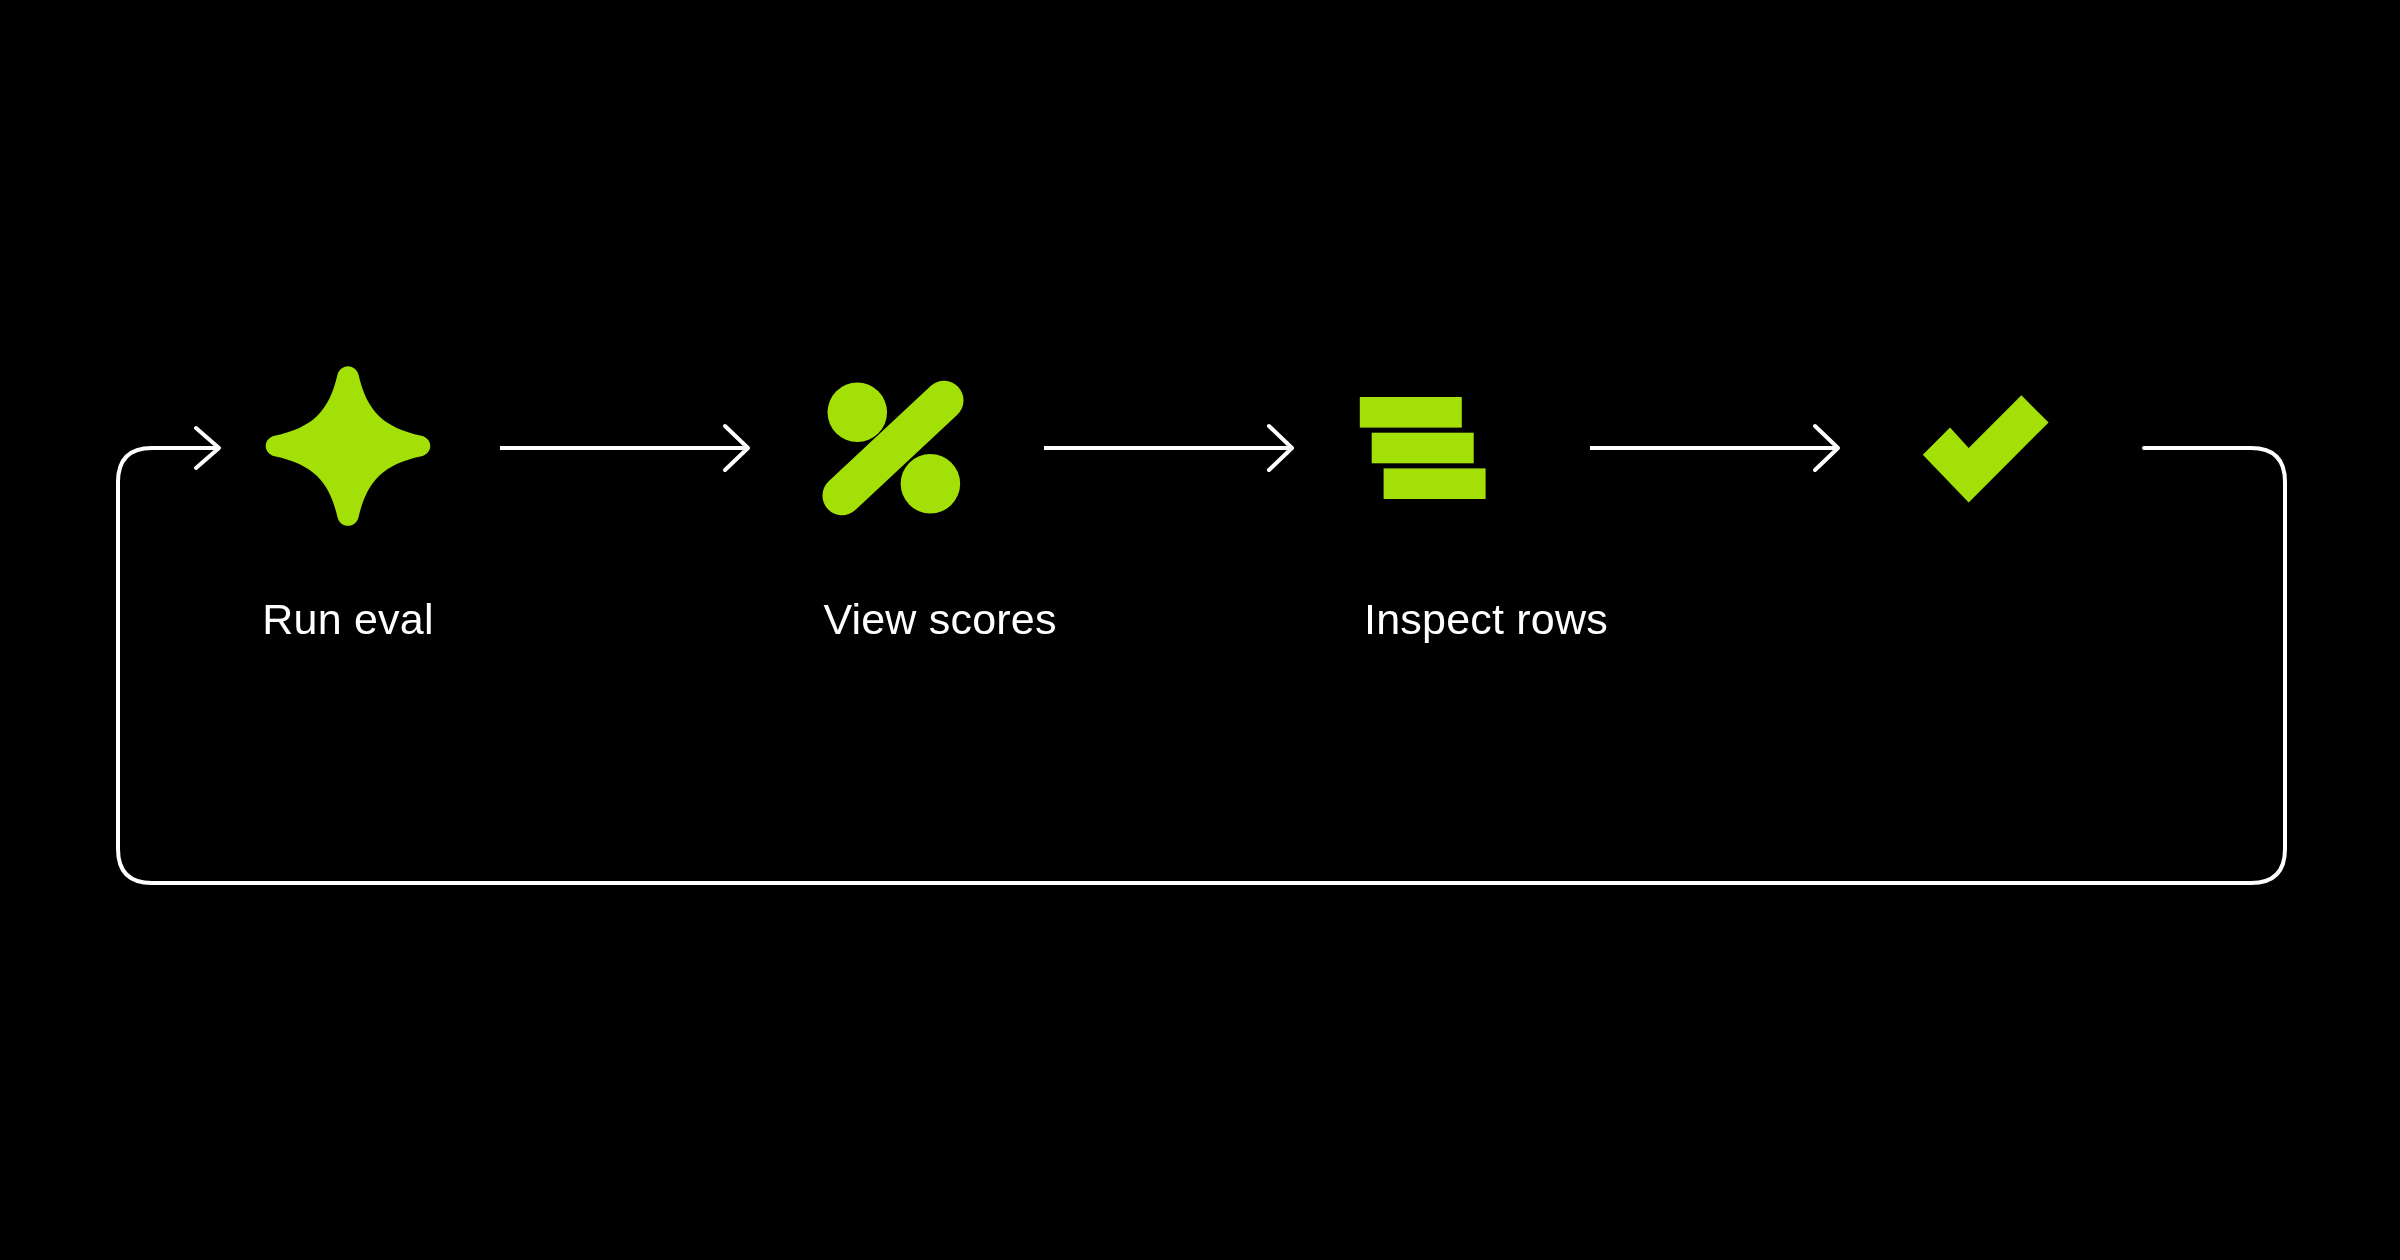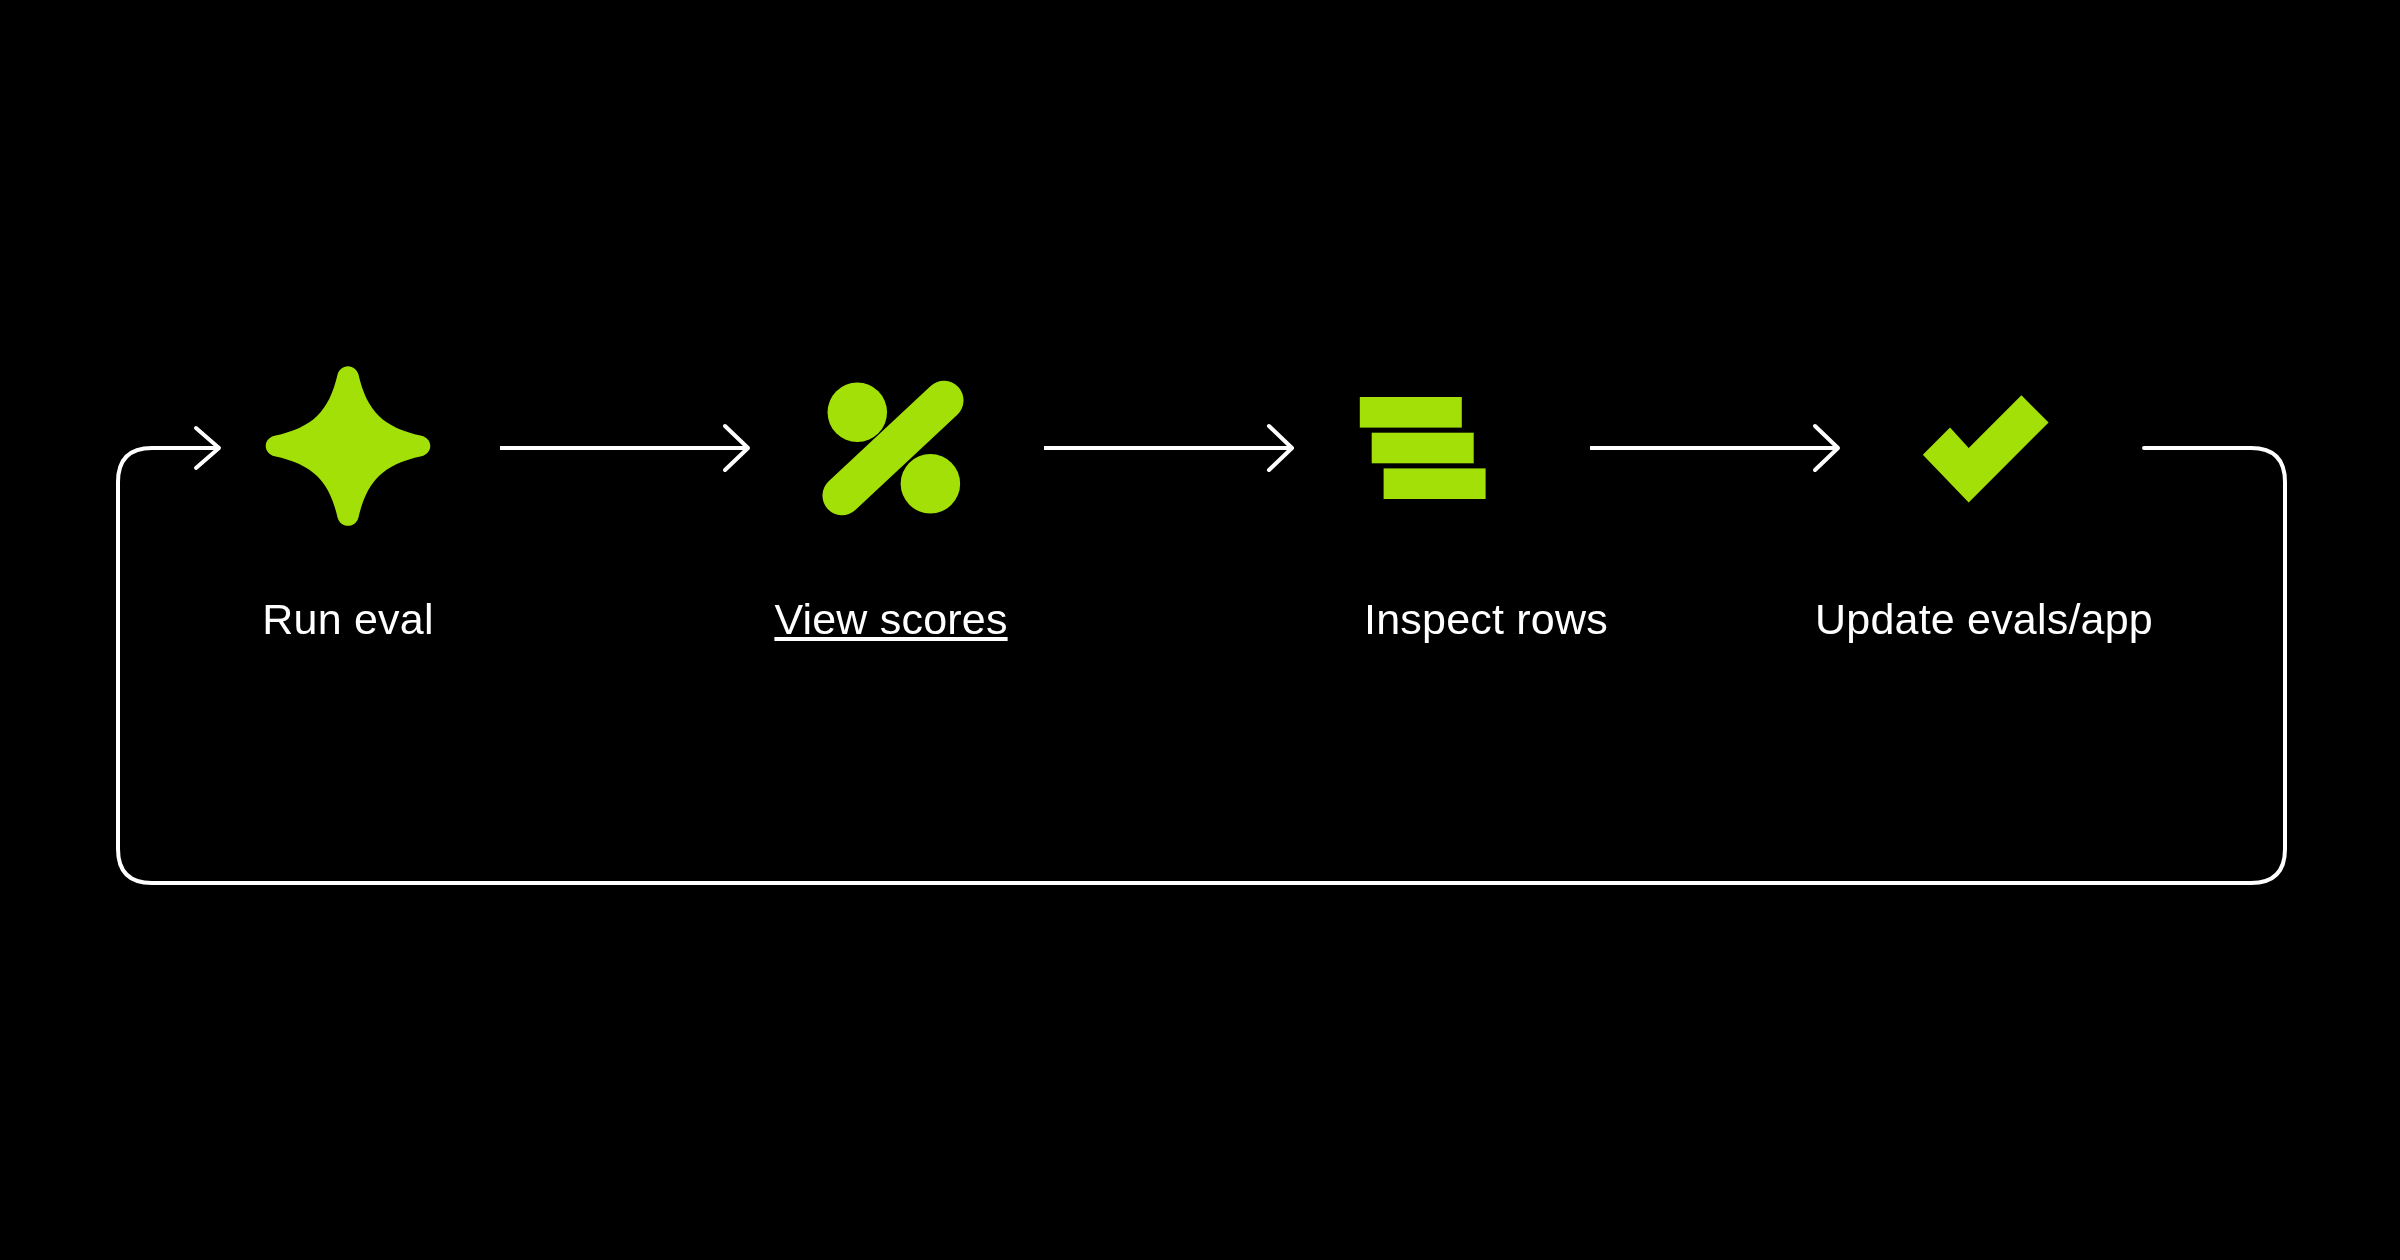--- a/index.html
+++ b/index.html
@@ -121,21 +121,21 @@
   <div class="icon-slot" style="left:893px; top:448px;">
     <svg viewBox="0 0 100 100" xmlns="http://www.w3.org/2000/svg" aria-hidden="true">
 
       <line x1="20" y1="78" x2="80" y2="22" stroke="#A3E007" stroke-width="23" stroke-linecap="round"></line>
 
       <circle cx="29" cy="29" r="17.5" fill="#A3E007"></circle>
 
       <circle cx="72" cy="71" r="17.5" fill="#A3E007"></circle>
     </svg>
   </div>
-  <div class="step-label" style="left:891px; top:598px;text-decoration:underline;">View scores</div>
+  <div class="step-label" style="left:940px; top:598px;">View scores</div>
 
   <div class="icon-slot" style="left:1438px; top:448px;">
     <svg viewBox="0 0 100 100" xmlns="http://www.w3.org/2000/svg" aria-hidden="true">
       <rect x="4" y="20" width="60" height="18" fill="#A3E007"></rect>
       <rect x="11" y="41" width="60" height="18" fill="#A3E007"></rect>
       <rect x="18" y="62" width="60" height="18" fill="#A3E007"></rect>
     </svg>
   </div>
   <div class="step-label" style="left:1438px; top:598px;margin-left:48px;">Inspect rows</div>
 
@@ -143,15 +143,14 @@
     <svg viewBox="0 0 100 100" xmlns="http://www.w3.org/2000/svg" aria-hidden="true">
       <path d="M 14 54
                L 30 38
                L 41 50
                L 72 19
                L 88 35
                L 41 82
                Z" fill="#A3E007"></path>
     </svg>
   </div>
-  <div class="step-label" style="left:1984px; top:598px;">Update evals/app</div>
 
 </div>
 
 </body></html>

